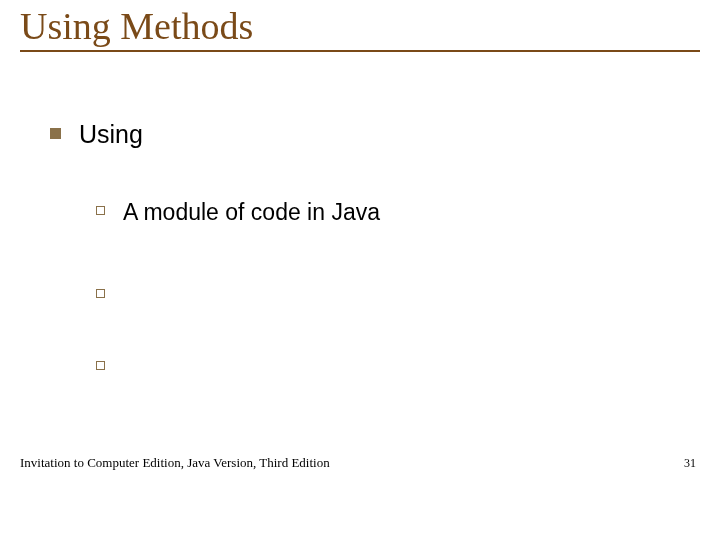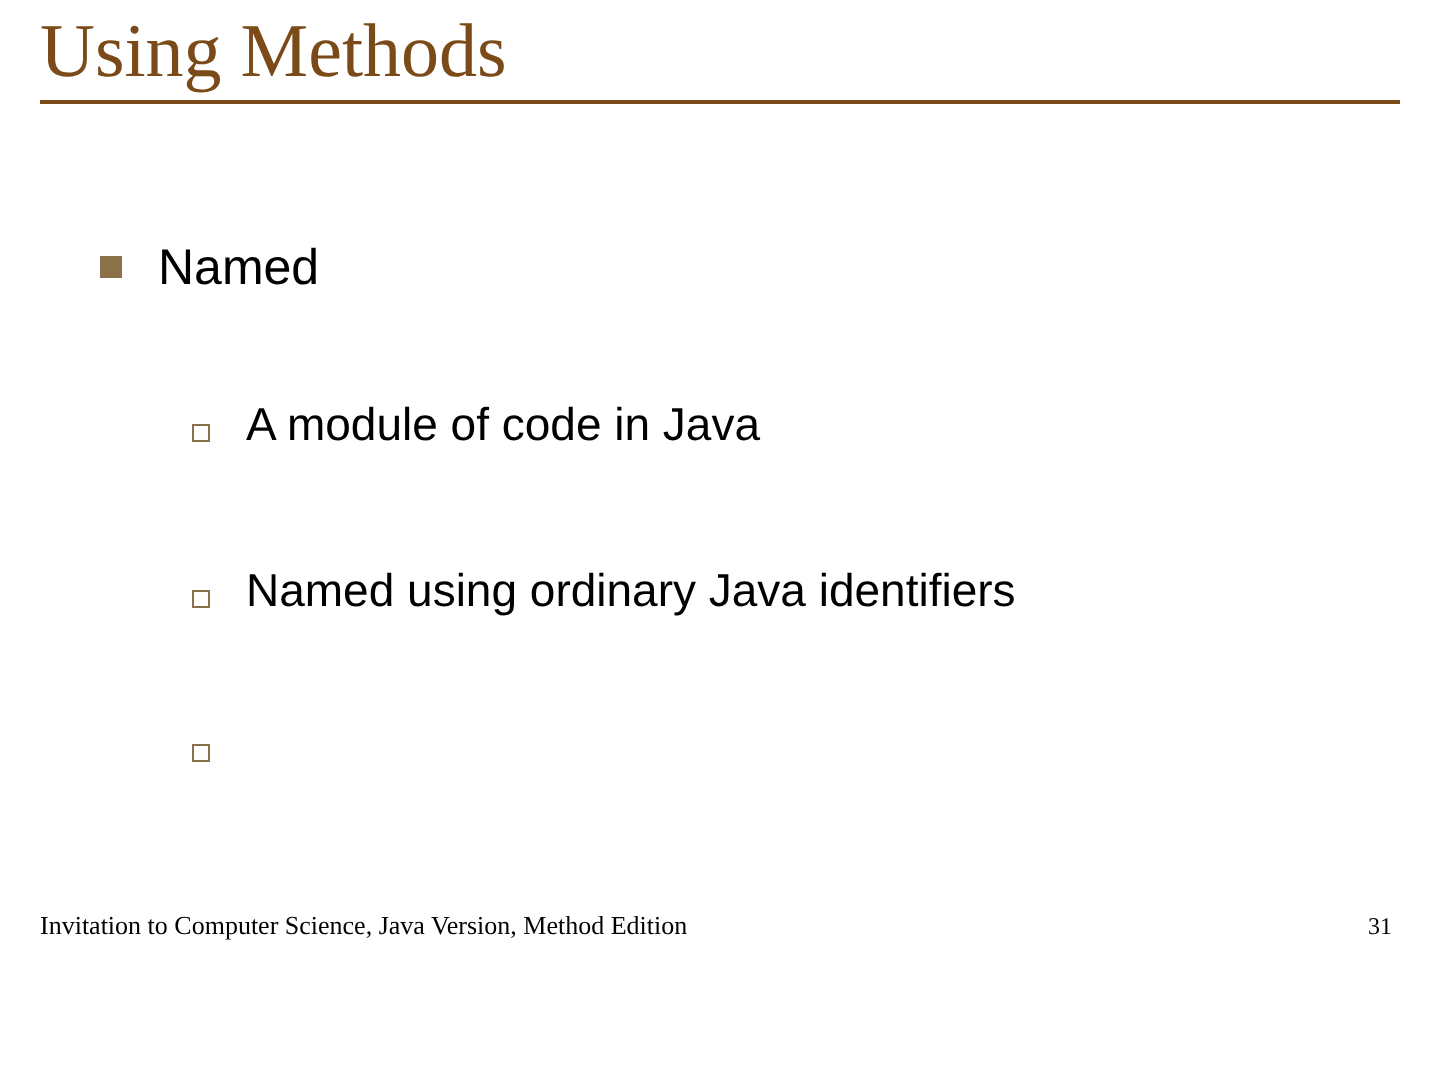--- a/index.html
+++ b/index.html
@@ -45,21 +45,21 @@
     font-family: Arial, Helvetica, sans-serif;
     color: #000;
   }
   .level1 {
     display: flex;
     align-items: flex-start;
     margin-bottom: 50px;
   }
   .level2 {
     display: flex;
-    align-items: center;
+    align-items: flex-start;
     margin-left: 46px;
     margin-bottom: 56px;
     margin-top: 12px;
   }
   .bullet-square-filled {
     width: 11px;
     height: 11px;
     background: #8a714a;
     flex-shrink: 0;
     margin-top: 8px;
@@ -105,35 +105,34 @@
 
   <div class="title-wrap">
     <h1 class="title">Using Methods</h1>
     <div class="title-underline"></div>
   </div>
 
   <div class="content">
 
     <div class="level1">
       <div class="bullet-square-filled"></div>
-      <div class="l1-text">Named</div>
+      <div class="l1-text">Using</div>
     </div>
 
     <div class="level2">
       <div class="bullet-square-hollow"></div>
       <div class="l2-text">A module of code in Java</div>
     </div>
 
     <div class="level2">
       <div class="bullet-square-hollow"></div>
-      <div class="l2-text">Named using ordinary Java identifiers</div>
     </div>
 
     <div class="level2">
       <div class="bullet-square-hollow"></div>
     </div>
 
   </div>
 
-  <div class="footer-left">Invitation to Computer Science, Java Version, Method Edition</div>
+  <div class="footer-left">Invitation to Computer Edition, Java Version, Third Edition</div>
   <div class="footer-right">31</div>
 
 </div>
 
 </body></html>

